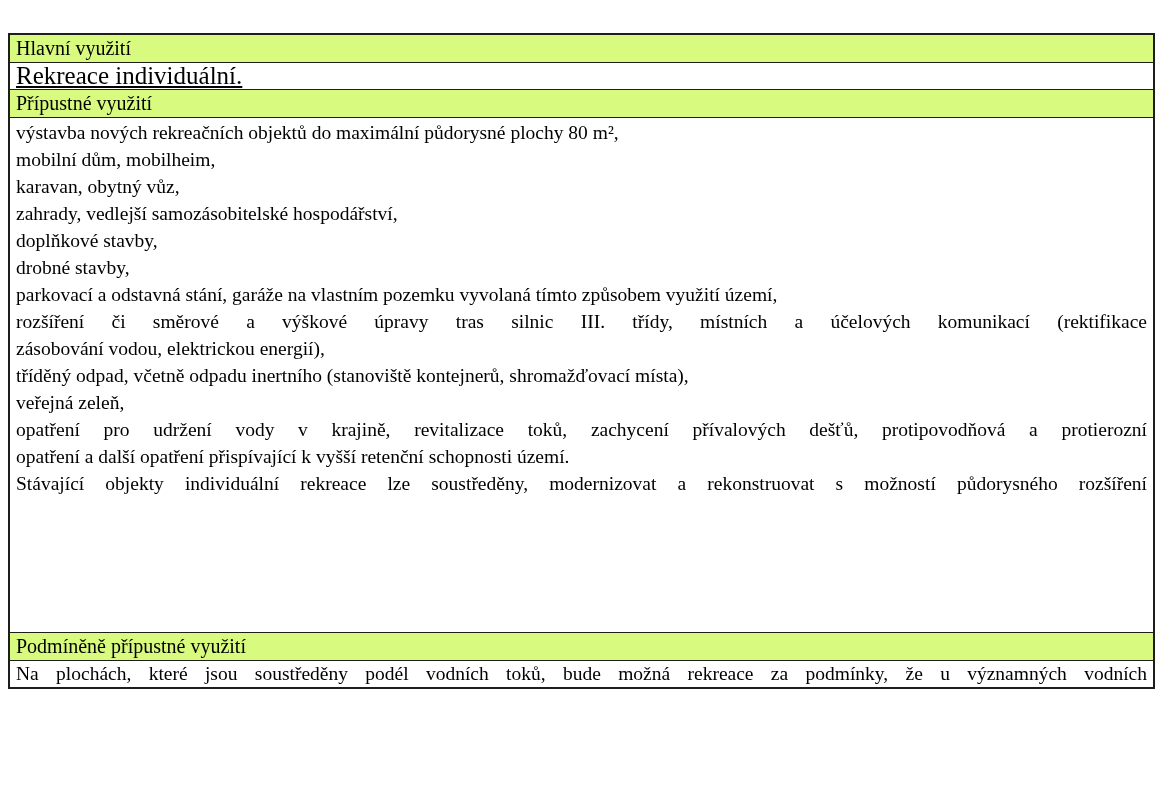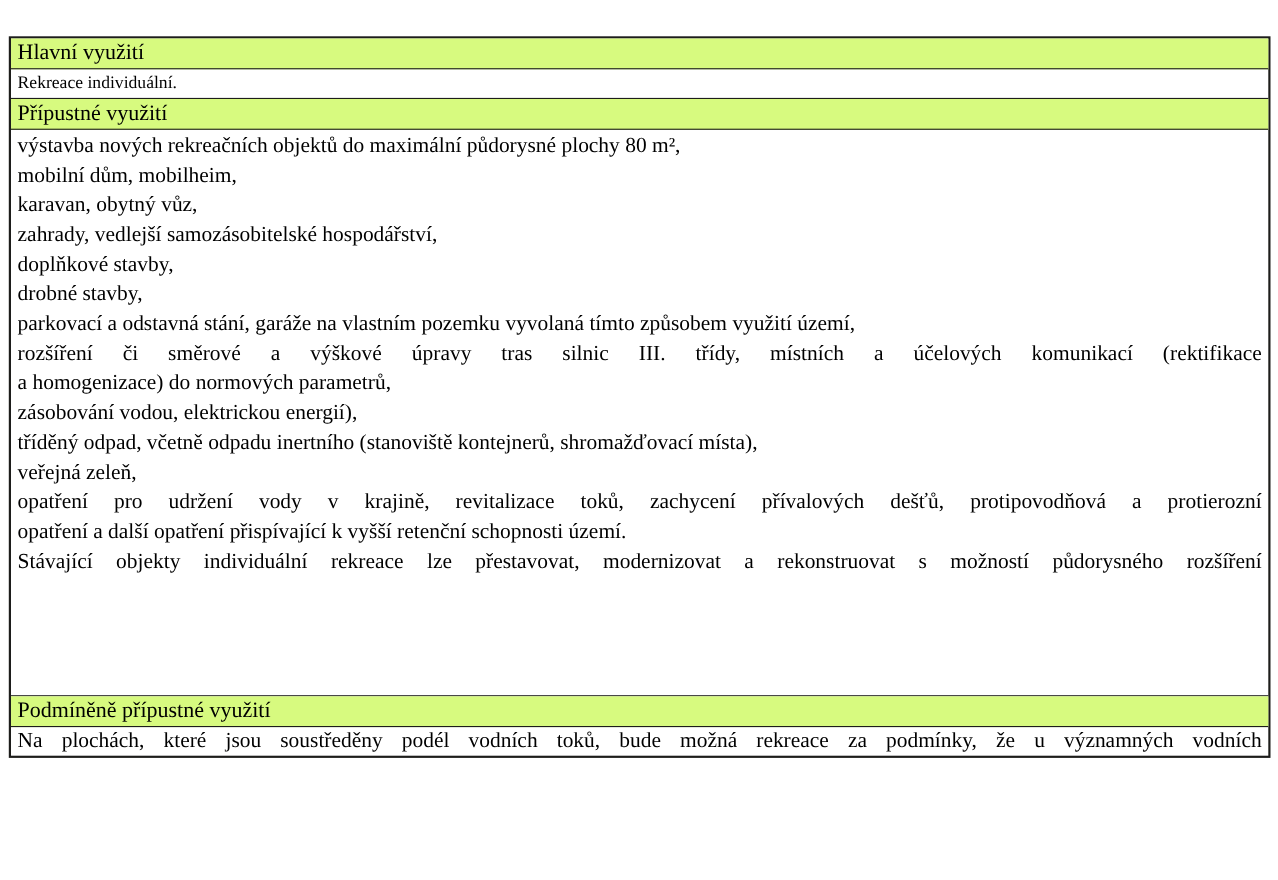--- a/index.html
+++ b/index.html
@@ -22,22 +22,22 @@
     width:568px;border-right:1px solid var(--border);box-sizing:border-box;
     padding:3px 6px 0 6px;font-size:25px;font-weight:bold;line-height:34px;
   }
   .code-cell{flex:1;padding:3px 8px 0 8px;font-size:25px;font-weight:bold;line-height:34px;}
   .sect{
     height:27px;line-height:27px;padding:0 6px;font-size:20px;
     background:var(--green);border-bottom:1px solid var(--border);
     overflow:hidden;white-space:nowrap;
   }
   .val{
-    height:26px;line-height:26px;padding:0 6px;font-size:16px;
-    border-bottom:1px solid var(--border);overflow:hidden;white-space:nowrap;
+    height:26px;line-height:26px;padding:0 6px;font-size:25px;
+    border-bottom:1px solid var(--border);overflow:hidden;white-space:nowrap;text-decoration:underline;
   }
   .bodycell{
     height:513px;padding:1px 6px 0 6px;border-bottom:1px solid var(--border);
     box-sizing:content-box;overflow:hidden;
   }
   .line{line-height:27px;font-size:19.5px;text-align:left;}
   .just{text-align:justify;text-align-last:justify;}
   .lastrow{
     height:26px;line-height:26px;padding:0 6px;font-size:19.5px;
     overflow:hidden;
@@ -56,26 +56,25 @@
     <div class="sect">Přípustné využití</div>
     <div class="bodycell">
         <div class="line">výstavba nových rekreačních objektů do maximální půdorysné plochy 80 m²,</div>
         <div class="line">mobilní dům, mobilheim,</div>
         <div class="line">karavan, obytný vůz,</div>
         <div class="line">zahrady, vedlejší samozásobitelské hospodářství,</div>
         <div class="line">doplňkové stavby,</div>
         <div class="line">drobné stavby,</div>
         <div class="line">parkovací a odstavná stání, garáže na vlastním pozemku vyvolaná tímto způsobem využití území,</div>
         <div class="line just">rozšíření či směrové a výškové úpravy tras silnic III. třídy, místních a&nbsp;účelových komunikací (rektifikace</div>
-        <div class="line">a homogenizace) do normových parametrů,</div>
         <div class="line">zásobování vodou, elektrickou energií),</div>
         <div class="line">tříděný odpad, včetně odpadu inertního (stanoviště kontejnerů, shromažďovací místa),</div>
         <div class="line">veřejná zeleň,</div>
         <div class="line just">opatření pro udržení vody v krajině, revitalizace toků, zachycení přívalových dešťů, protipovodňová a protierozní</div>
         <div class="line">opatření a další opatření přispívající k vyšší retenční schopnosti území.</div>
-        <div class="line just">Stávající objekty individuální rekreace lze přestavovat, modernizovat a rekonstruovat s možností půdorysného rozšíření</div>
+        <div class="line just">Stávající objekty individuální rekreace lze soustředěny, modernizovat a rekonstruovat s možností půdorysného rozšíření</div>
       </div>
 
     <div class="sect">Podmíněně přípustné využití</div>
     <div class="lastrow just">Na plochách, které jsou soustředěny podél vodních toků, bude možná rekreace za podmínky, že u významných vodních</div>
 
   </div>
 </div>
 
 </body></html>

